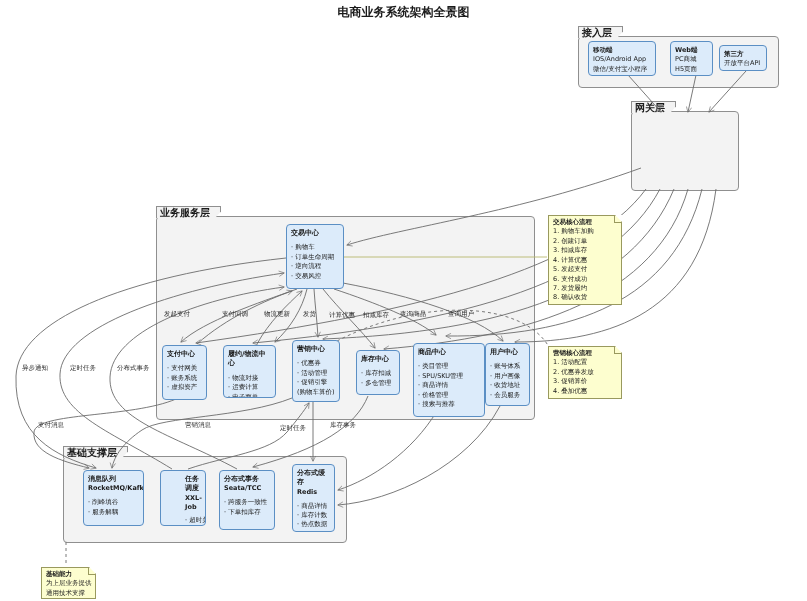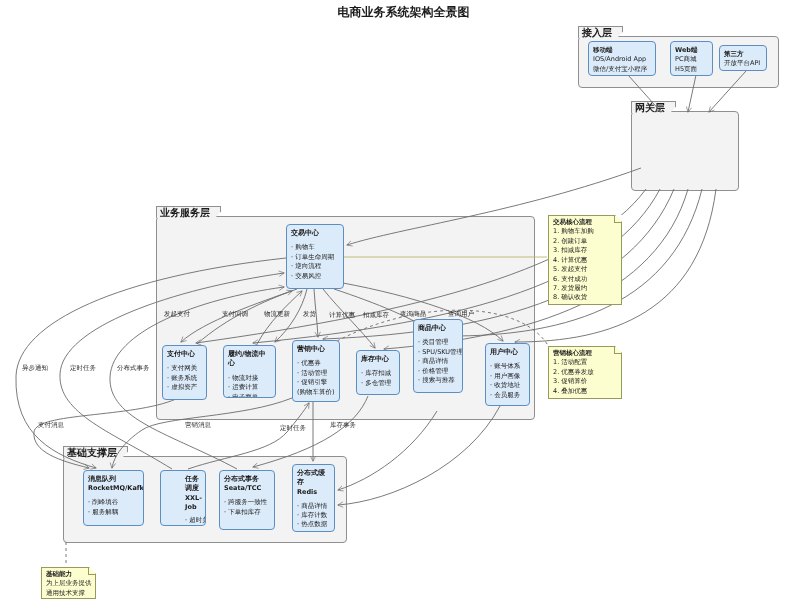--- a/index.html
+++ b/index.html
@@ -153,21 +153,21 @@
       <li>电子面单</li>
     </ul>
   </div>
   <div class="node" style="left:356px;top:350px;width:44px;height:45px;">
     <div class="t">库存中心</div>
     <ul>
       <li>库存扣减</li>
       <li>多仓管理</li>
     </ul>
   </div>
-  <div class="node" style="left:413px;top:319px;width:50px;height:74px;">
+  <div class="node" style="left:413px;top:343px;width:72px;height:74px;">
     <div class="t">商品中心</div>
     <ul>
       <li>类目管理</li>
       <li>SPU/SKU管理</li>
       <li>商品详情</li>
       <li>价格管理</li>
       <li>搜索与推荐</li>
     </ul>
   </div>
   <div class="node" style="left:485px;top:343px;width:45px;height:63px;">

